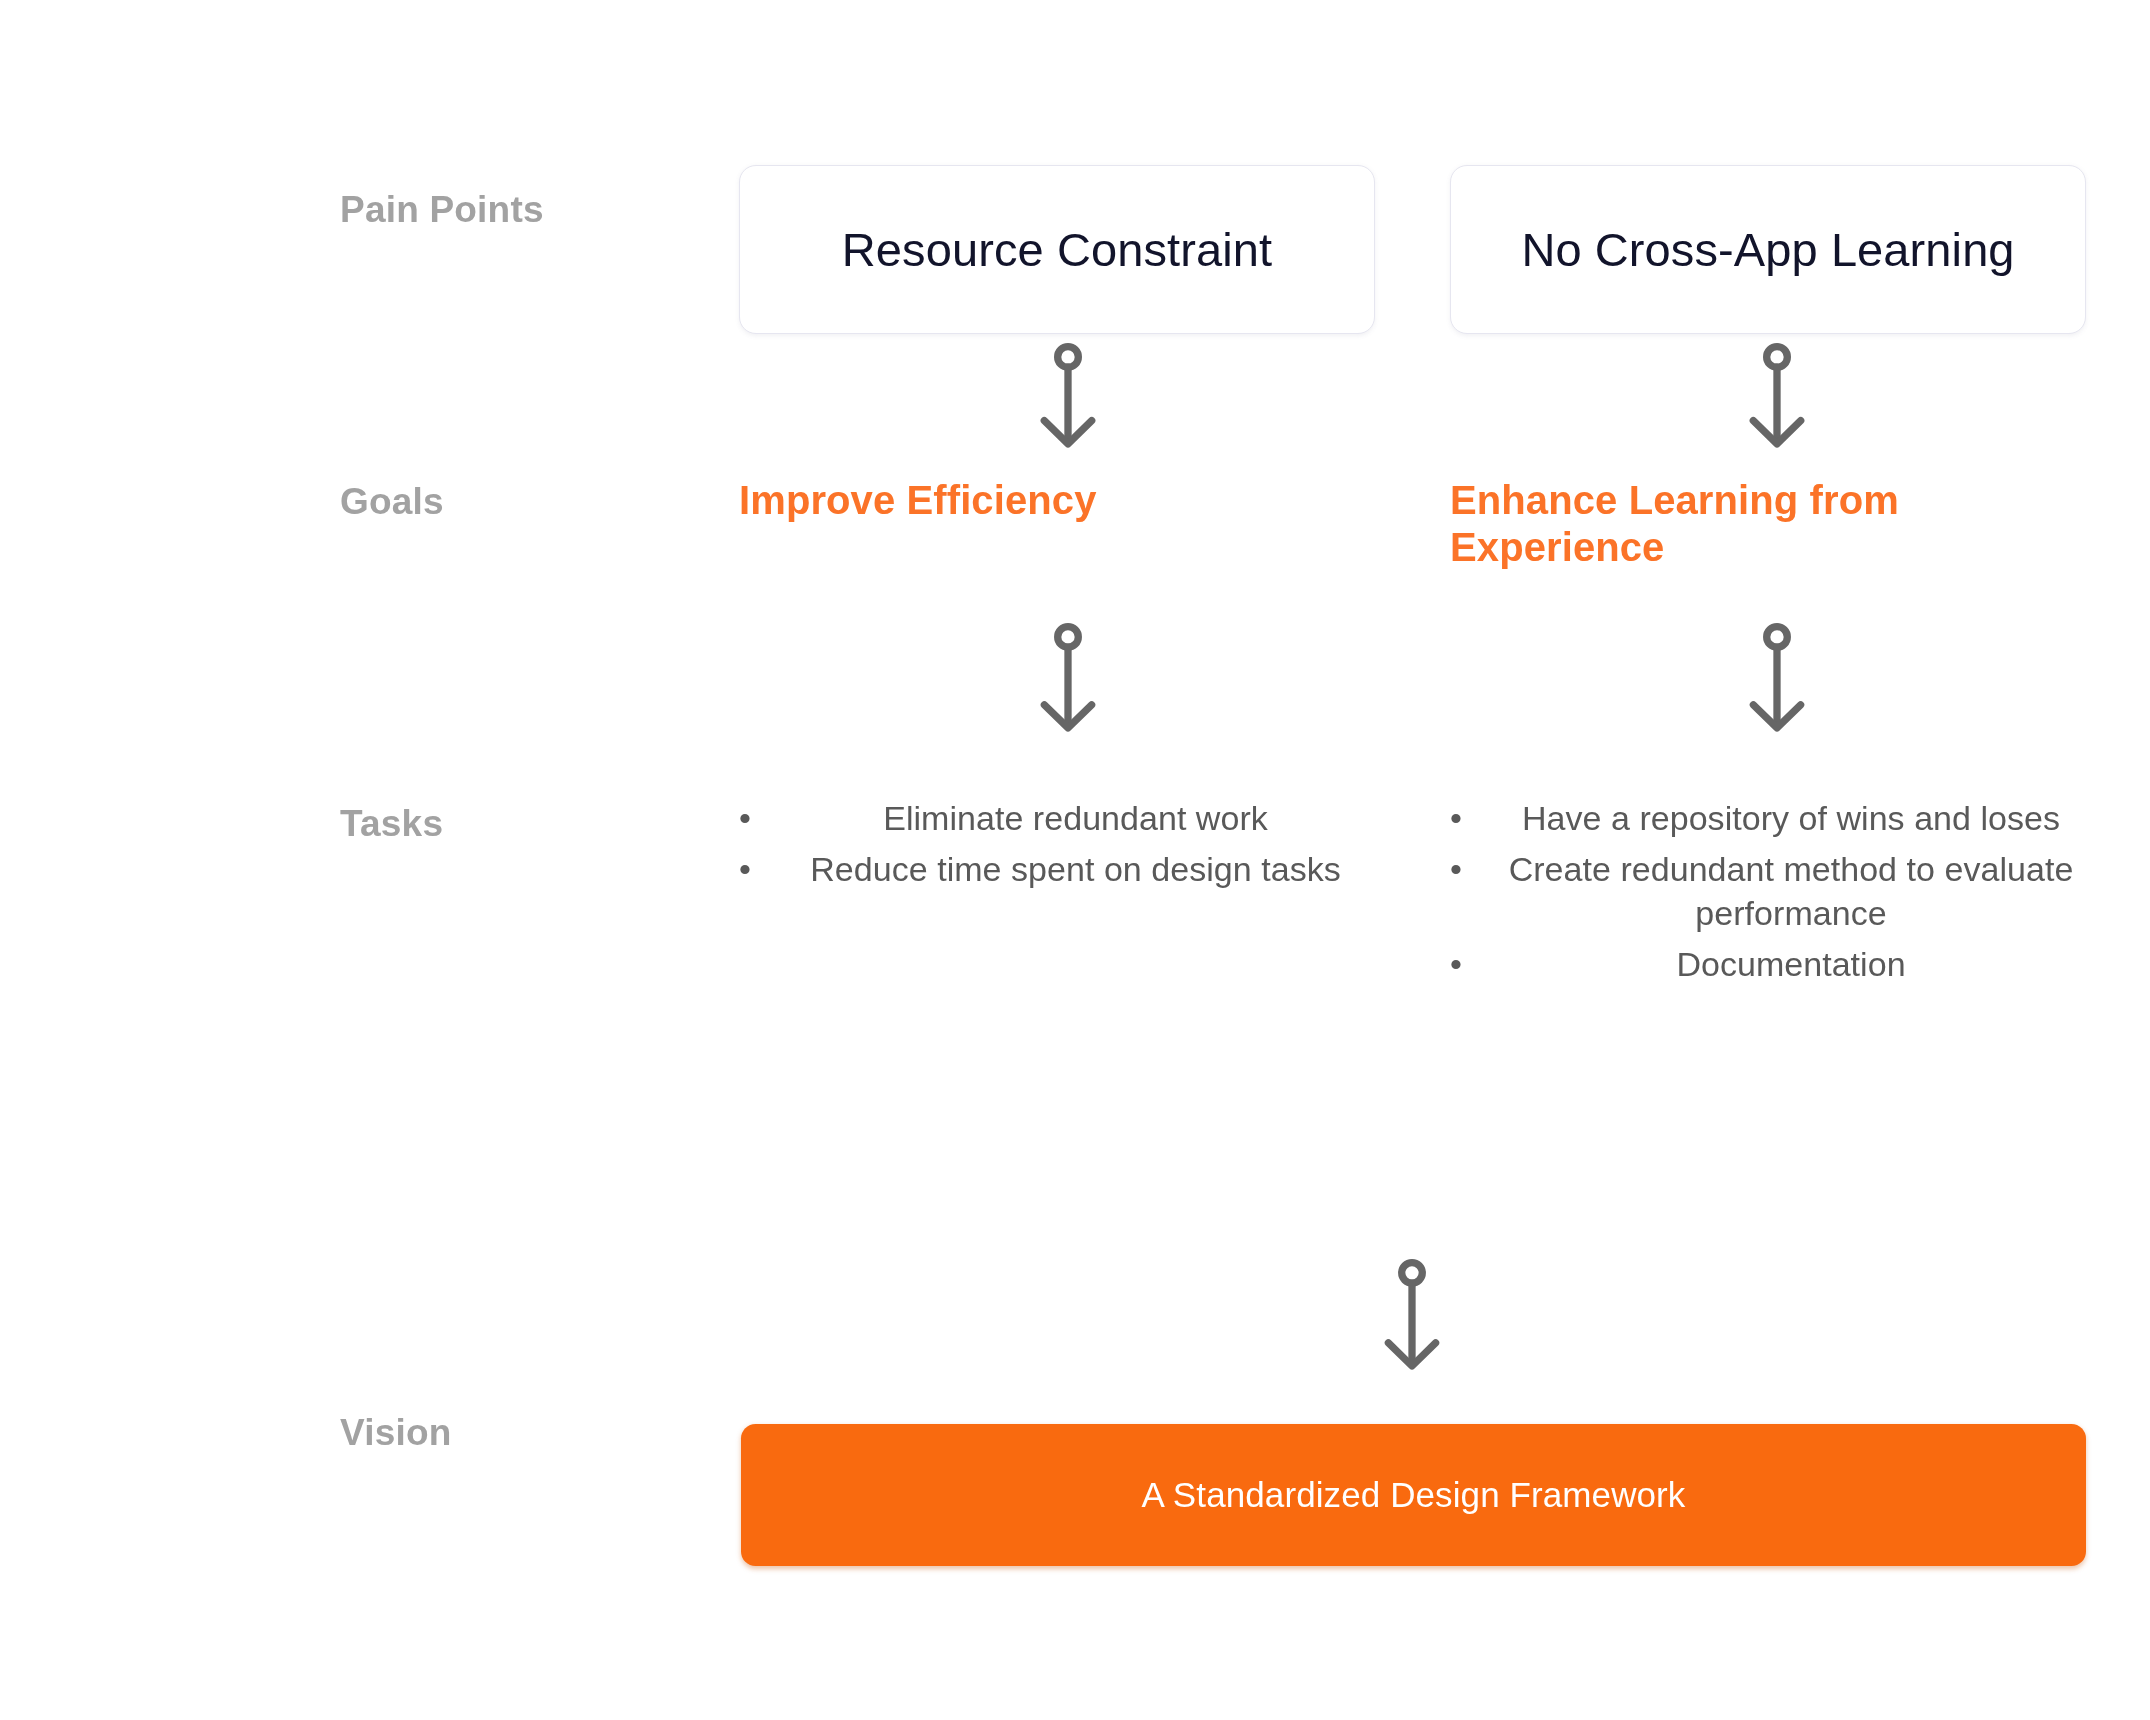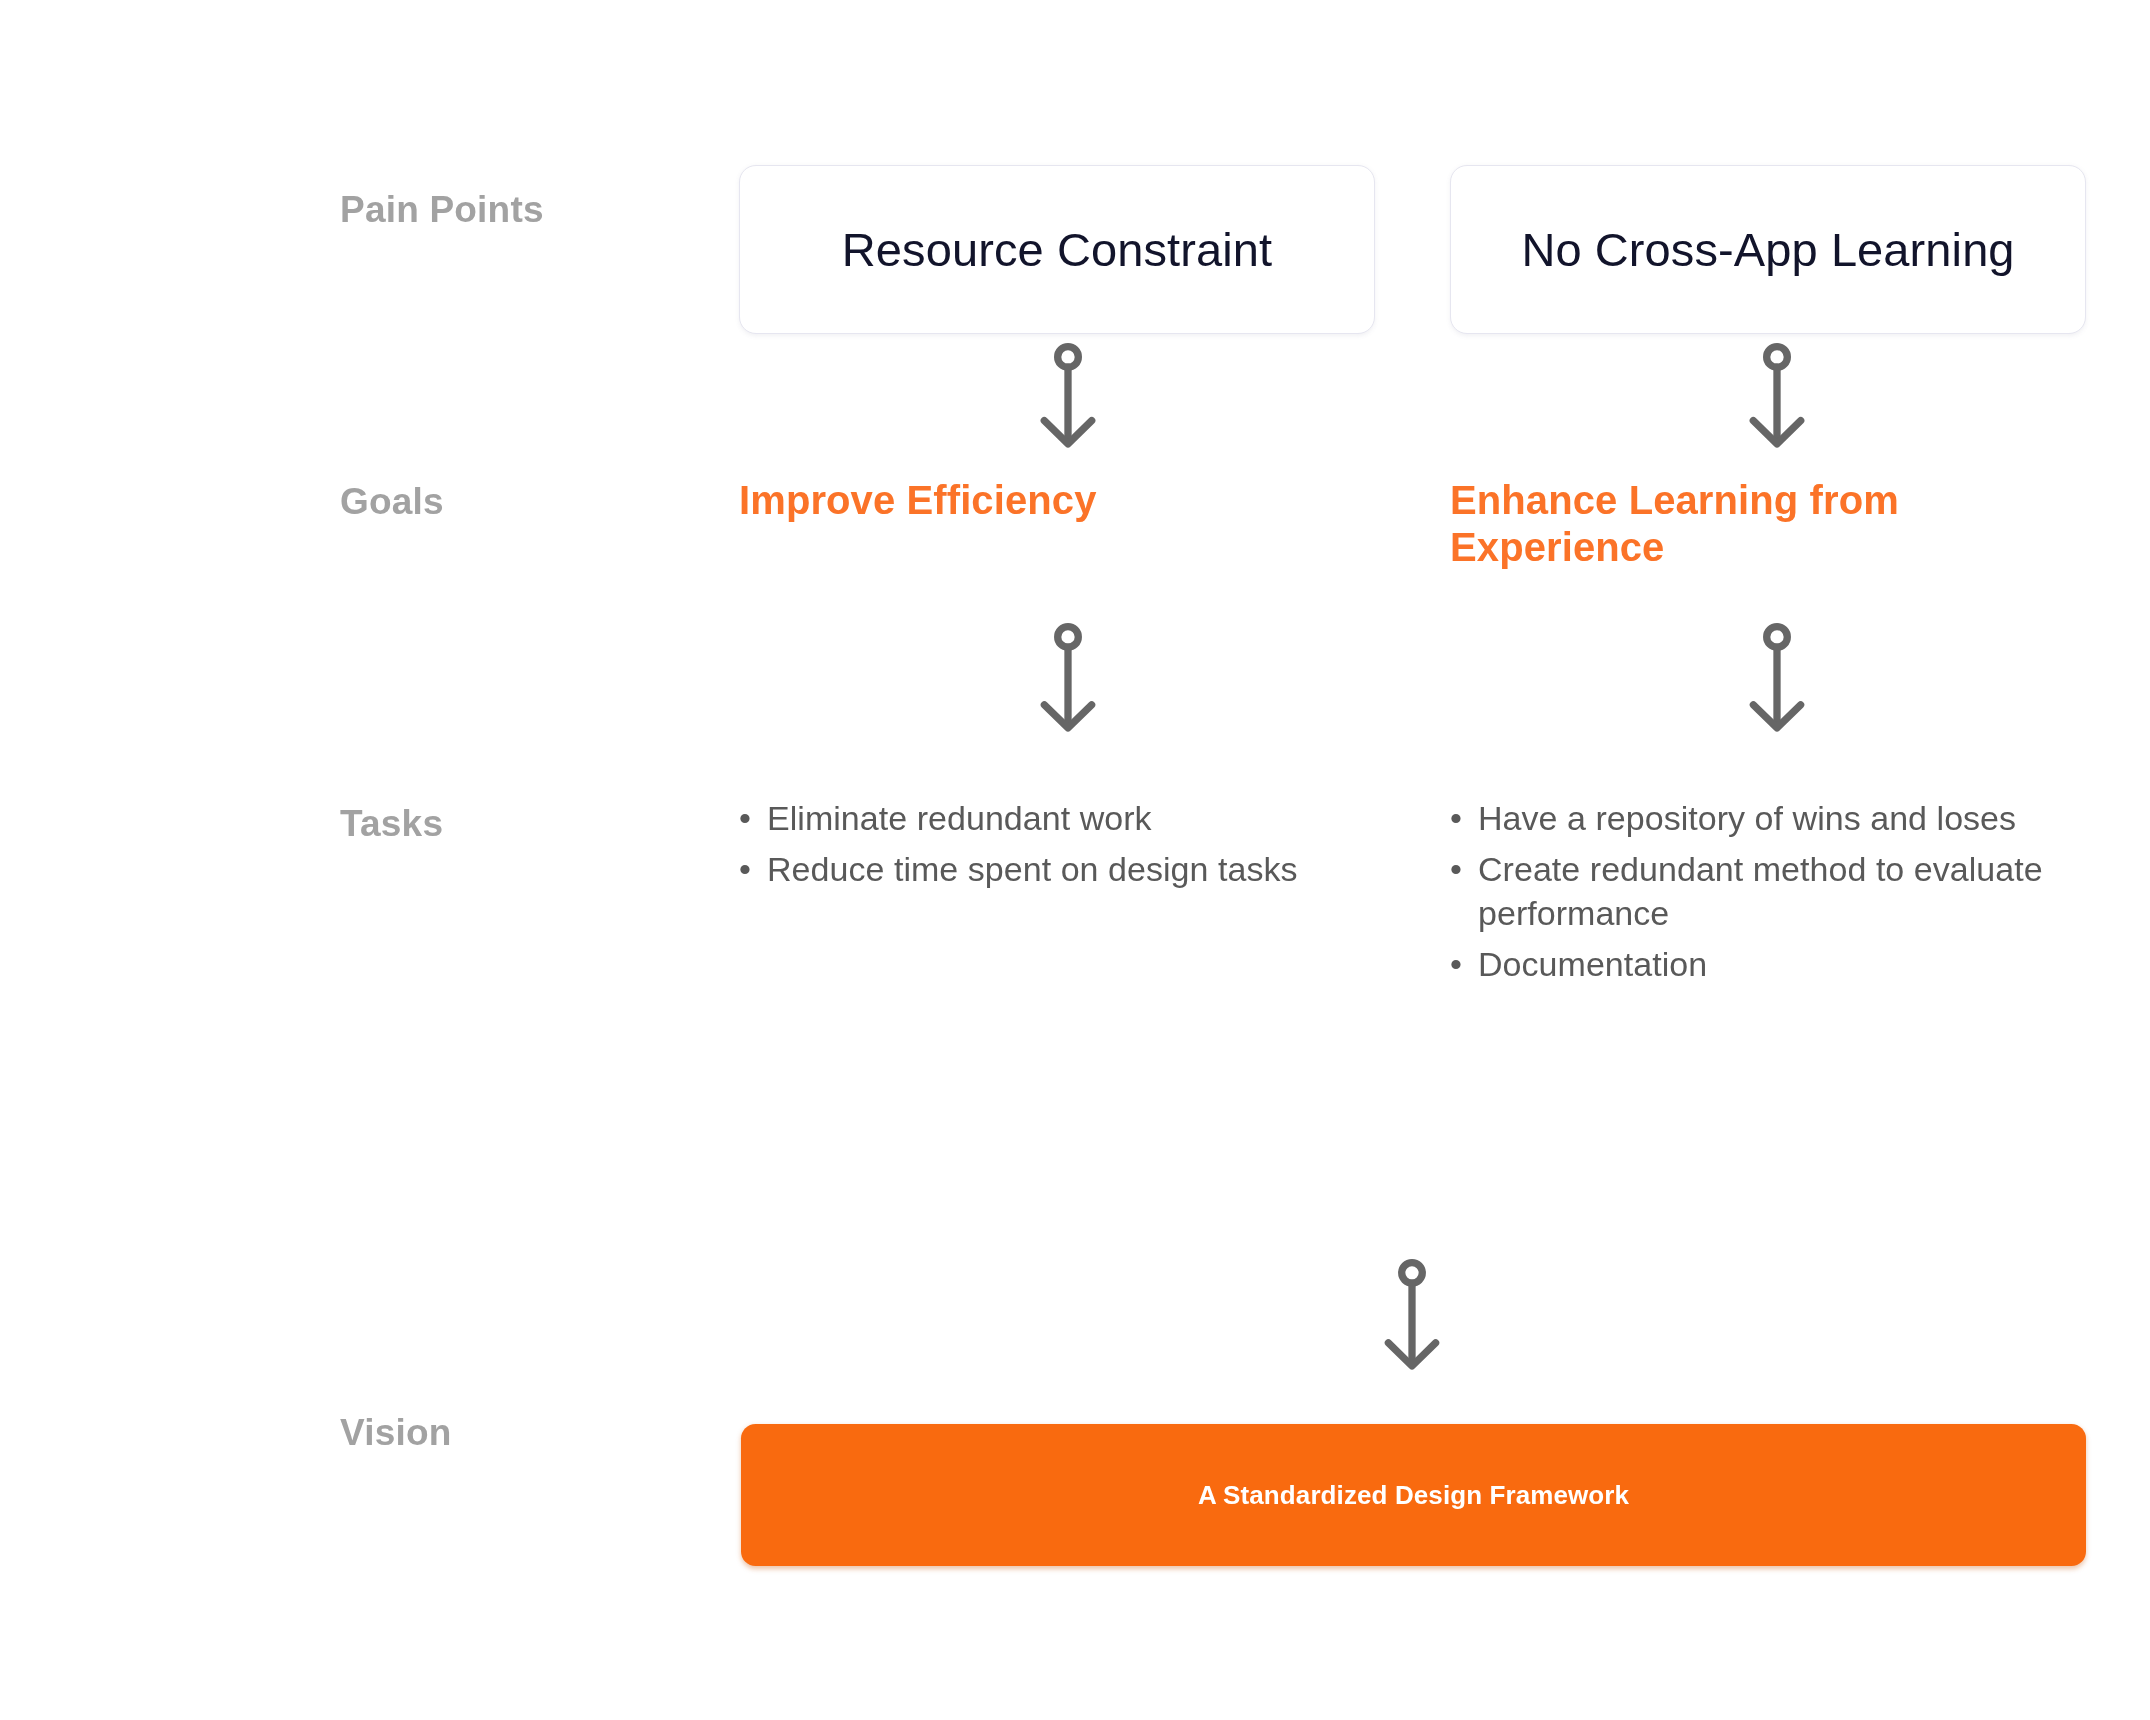--- a/index.html
+++ b/index.html
@@ -97,39 +97,40 @@
     line-height: 1.28;
     color: #595959;
     text-align: left;
   }
   .task-text {
     flex: 1 1 auto;
     font-size: 34px;
     line-height: 1.28;
     color: #595959;
     letter-spacing: 0.04px;
+    text-align: center;
   }
 
   
   .vision-banner {
     position: absolute;
     left: 741px;
     top: 1424px;
     width: 1345px;
     height: 142px;
     background: #f96a0f;
     border-radius: 14.6px;
     box-shadow: 0 2.2px 5.2px rgba(200,90,15,0.35);
     display: flex;
     align-items: center;
     justify-content: center;
   }
   .vision-text {
-    font-size: 26px;
-    font-weight: bold;
+    font-size: 35px;
+    font-weight: normal;
     color: #ffffff;
     letter-spacing: 0.1px;
     text-align: left;
   }
 </style>
 </head>
 <body>
 
 <div id="canvas">
 

